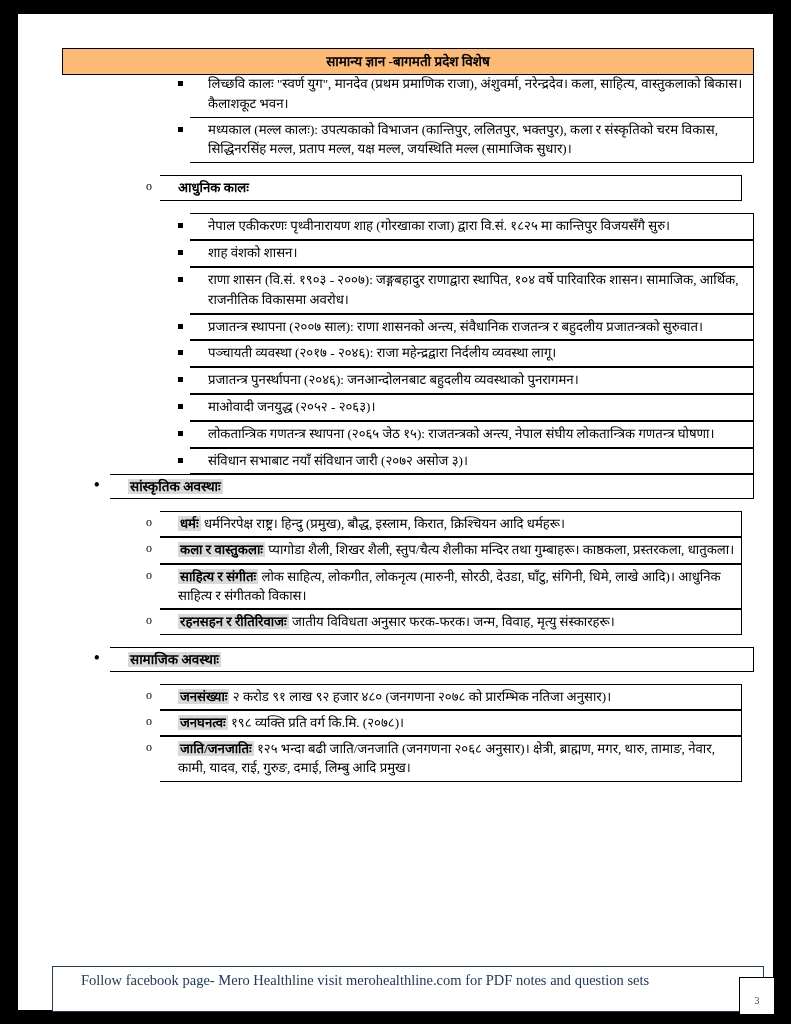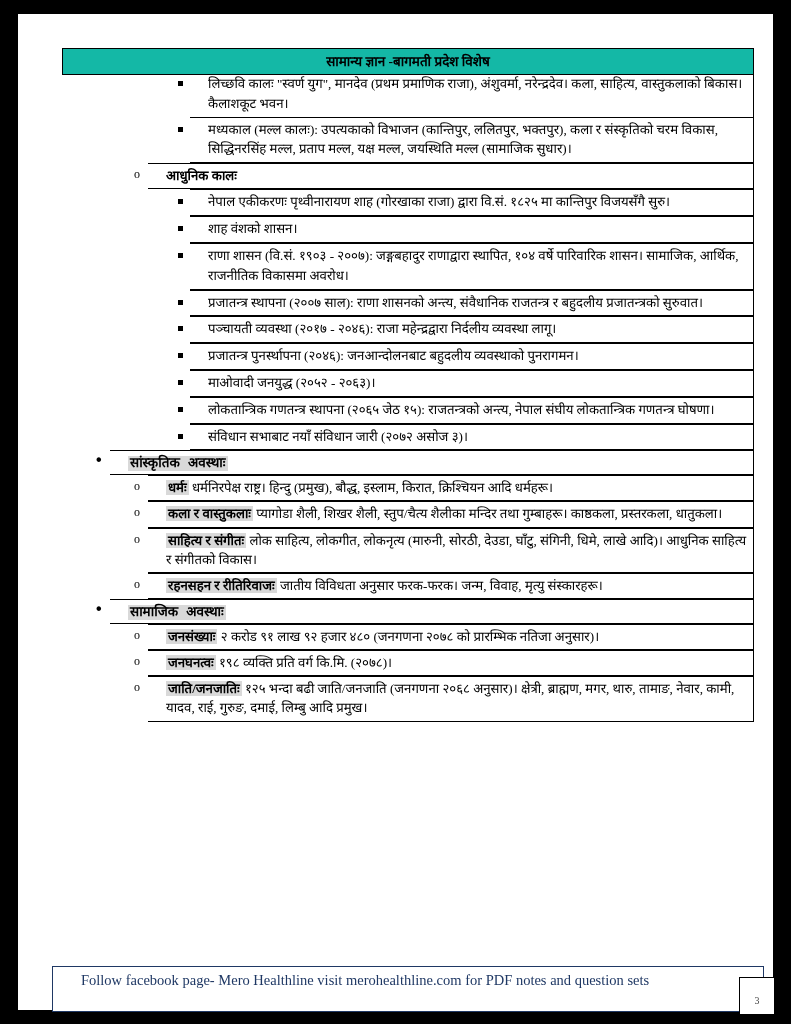--- a/index.html
+++ b/index.html
@@ -27,33 +27,32 @@
     position: absolute;
     left: 44px;
     top: 34px;
     width: 692px;
     border: 1px solid #000000;
     text-align: center;
     font-size: 13.5px;
     font-weight: bold;
     padding: 3px 0 4px 0;
     box-sizing: border-box;
-    background: #14b8a6;
+    background: #fdba74;
   }
   .content {
     position: absolute;
     left: 44px;
     top: 58px;
     width: 692px;
   }
   ul.lvl1 {
     list-style: none;
     margin: 0;
     padding: 0;
-    font-family: Liberation Mono, monospace;
   }
   
   li.h1row {
     position: relative;
     margin: 0;
     padding: 0;
   }
   .h1box {
     border: 1px solid #000000;
     border-left: none;
@@ -71,21 +70,21 @@
     font-size: 16px;
     font-weight: bold;
   }
   .hl {
     background: #d9d9d9;
     padding: 0 2px;
   }
   
   ul.lvl2 {
     list-style: none;
-    margin: 0;
+    margin: 12px;
     padding: 0;
   }
   li.l2 {
     position: relative;
     margin: 0;
     padding: 0;
   }
   .l2box {
     border: 1px solid #000000;
     border-left: none;

